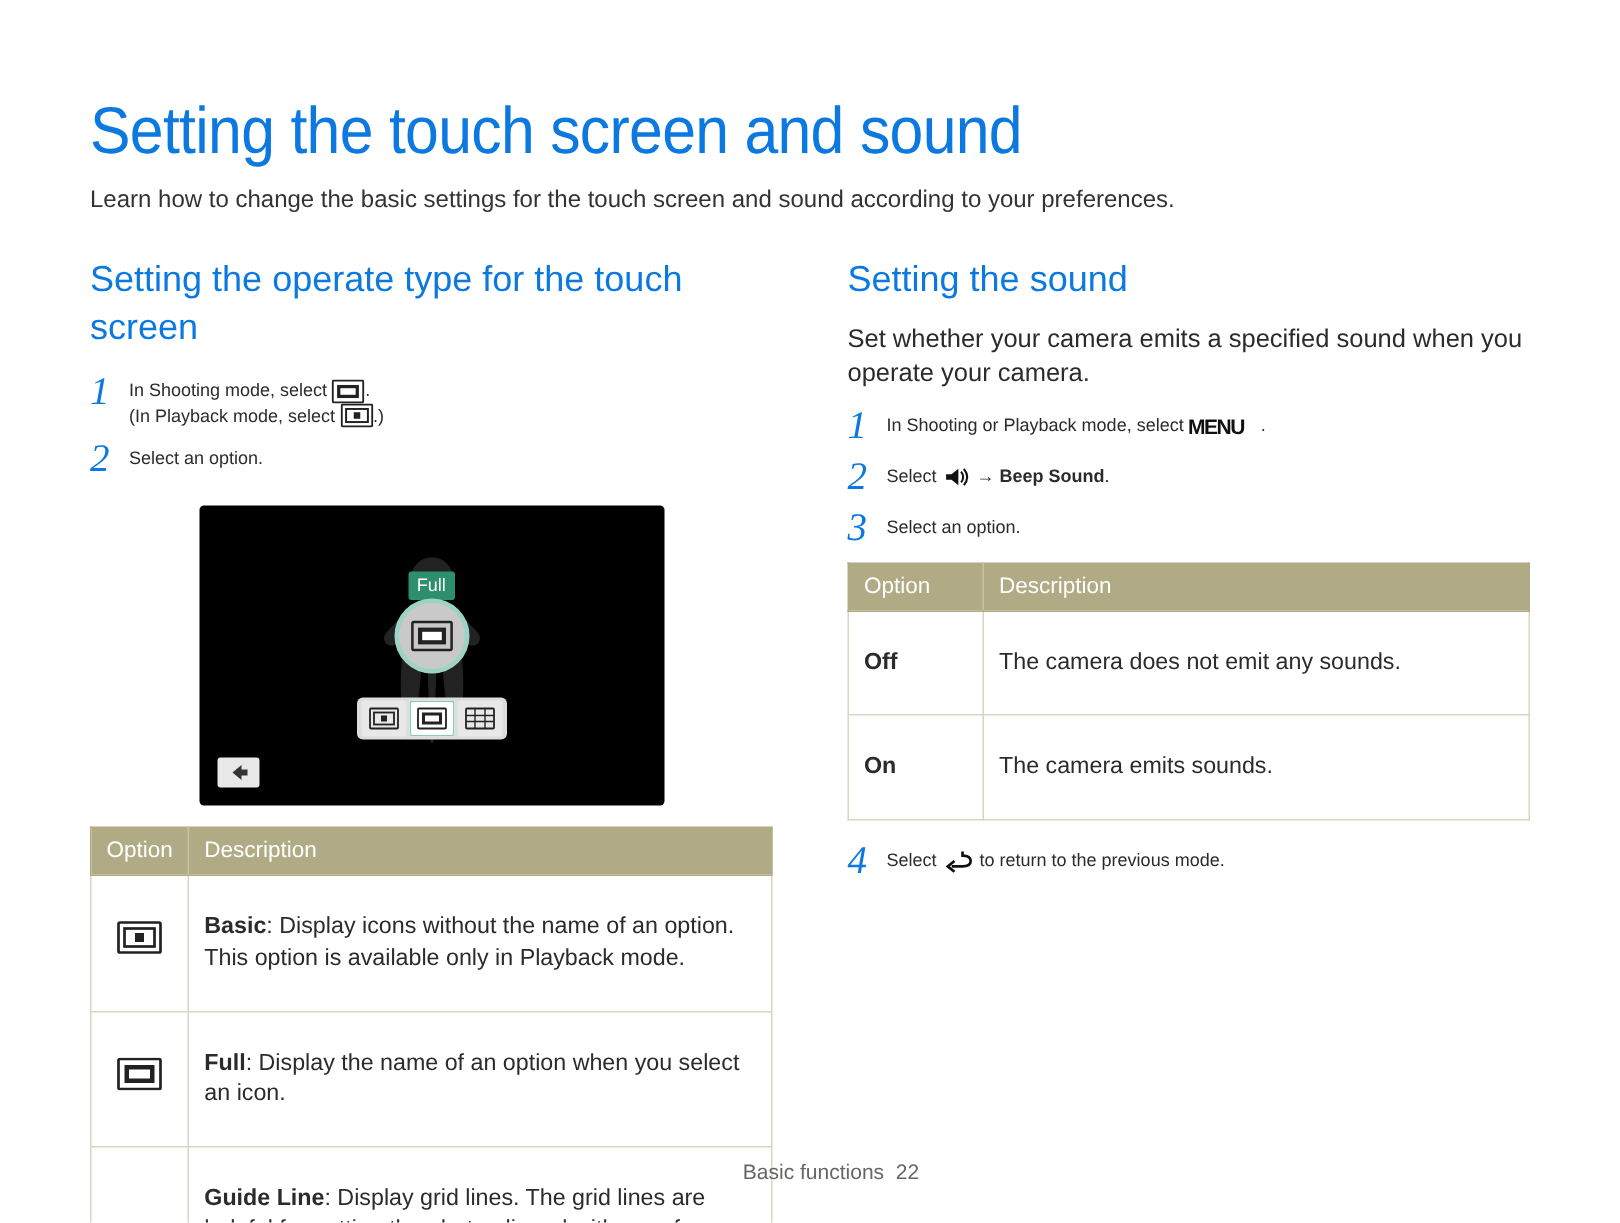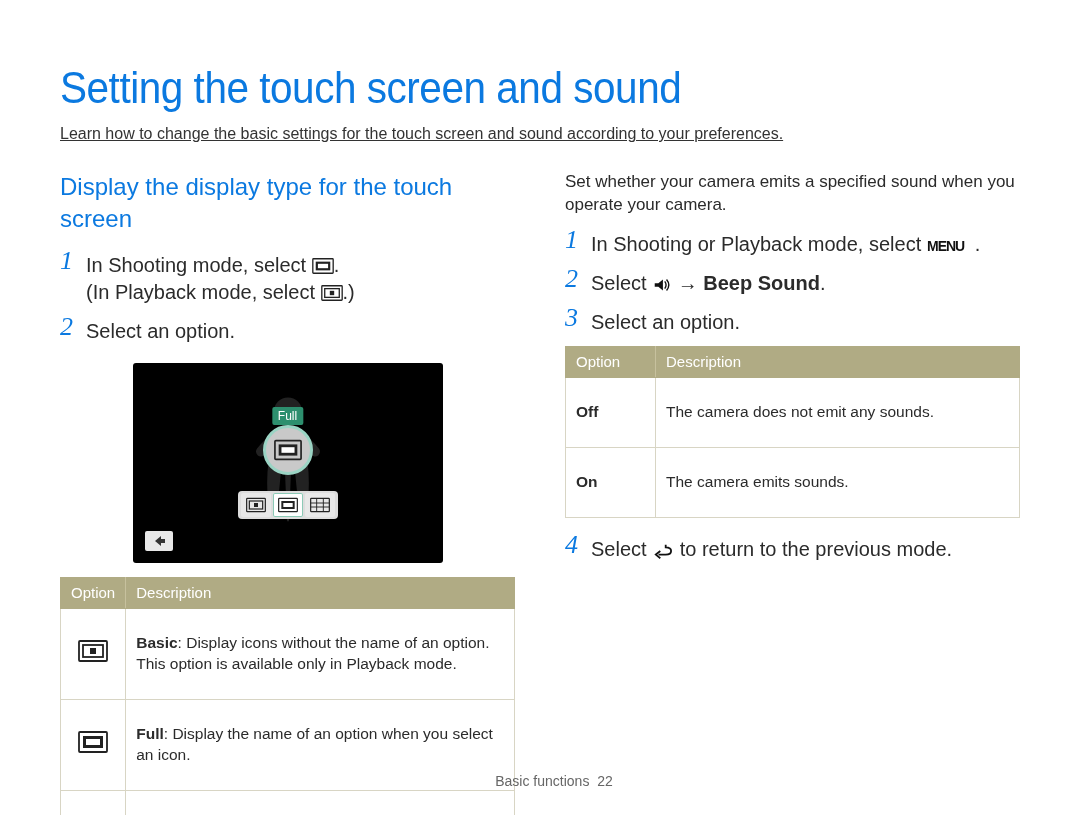--- a/index.html
+++ b/index.html
@@ -11,35 +11,35 @@
     font-size:17px;
     line-height:1.35;
   }
   .page { padding:58px 60px 0 60px; position:relative; height:100%; }
   .page-title {
     font-family: "Arial Narrow", Arial, sans-serif;
     color:#0b79e0; font-size:44px; font-weight:400;
     letter-spacing:-0.5px; margin:0 0 6px 0;
     transform:scaleX(0.92); transform-origin:left;
   }
-  .intro { font-size:16px; color:#333; margin-bottom:26px;text-decoration:underline; }
+  .intro { font-size:16px; color:#333; margin-bottom:26px; }
   .cols { display:flex; gap:50px; }
   .col-left { width:470px; }
   .col-right { width:470px; }
   .section-title {
     color:#0b79e0; font-size:24px; font-weight:400; margin:0 0 12px 0;
     font-family: Arial, Helvetica, sans-serif;
   }
   ol.steps { list-style:none; padding:0; margin:0; }
   ol.steps > li { display:flex; align-items:flex-start; margin-bottom:8px; }
   .step-num {
     color:#0b79e0; font-style:italic; font-family:"Times New Roman", serif;
     font-size:26px; width:26px; flex-shrink:0; line-height:1.0;
   }
-  .step-body { padding-top:4px; font-size:20px; }
+  .step-body { padding-top:4px; font-size:12px; }
   .bold { font-weight:bold; }
   .arrow { font-weight:bold; }
   .icon-inline {
     display:inline-flex; vertical-align:middle; width:22px; height:16px;
     justify-content:center; align-items:center;
   }
   .icon-inline svg { width:100%; height:100%; }
   
   table.opt {
     width:100%; border-collapse:collapse; font-size:15.5px;
@@ -152,21 +152,21 @@
   </defs>
 </svg>
 
 <div class="page">
   <h1 class="page-title">Setting the touch screen and sound</h1>
   <div class="intro">Learn how to change the basic settings for the touch screen and sound according to your preferences.</div>
 
   <div class="cols">
 
     <div class="col-left">
-      <h2 class="section-title">Display the display type for the touch screen</h2>
+      <h2 class="section-title">Setting the operate type for the touch screen</h2>
 
       <ol class="steps">
         <li>
           <span class="step-num">1</span>
           <span class="step-body">
             <span>In Shooting mode, select </span><span class="icon-inline">
                 <svg viewBox="0 0 30 22">
                   <use href="#ic-full"></use>
                 </svg>
               </span>.
@@ -242,20 +242,21 @@
           </tr>
           <tr>
             <td class="icon-cell"></td>
             <td><span class="bold">Guide Line</span><span>: Display grid lines. The grid lines are helpful for getting the photo aligned with a surface, such as the horizon or the edges of buildings. This option is available only in Shooting mode.</span></td>
           </tr>
         </tbody>
       </table>
     </div>
 
     <div class="col-right">
+      <h2 class="section-title">Setting the sound</h2>
       <div style="font-size:17px; margin-bottom:10px;">Set whether your camera emits a specified sound when you operate your camera.</div>
 
       <ol class="steps">
         <li>
           <span class="step-num">1</span>
           <span class="step-body">
             <span>In Shooting or Playback mode, select </span><span class="icon-inline" style="width:48px;height:16px;">
                 <svg viewBox="0 0 48 16">
                   <use href="#ic-menu"></use>
                 </svg>

